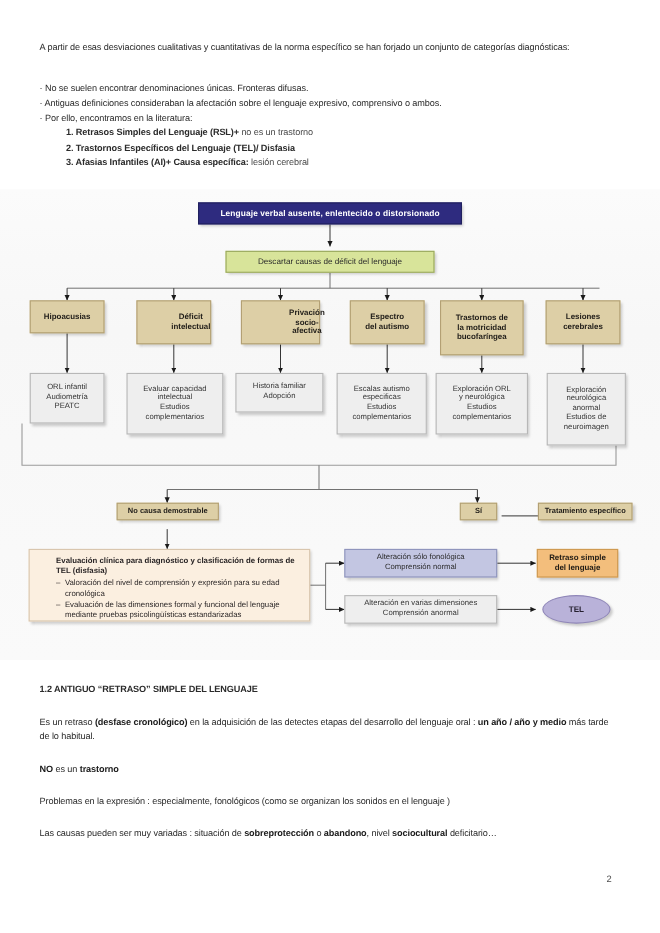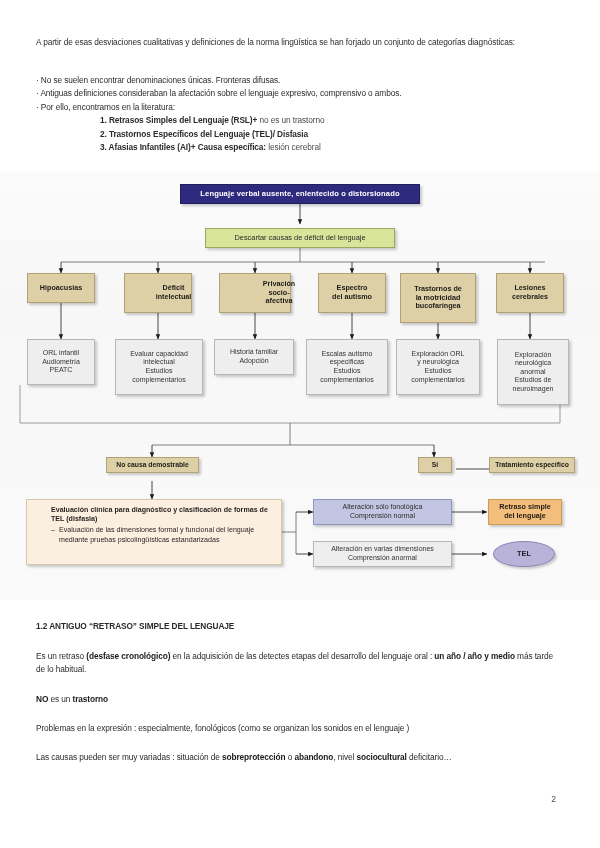--- a/index.html
+++ b/index.html
@@ -22,21 +22,21 @@
     left: 36px;
     width: 528px;
     font-size: 8.3px;
     line-height: 1.62;
     color: #2b2b2b;
     letter-spacing: -0.1px;
   }
   .para { margin: 0 0 0 0; }
   .bullet-line { white-space: nowrap; }
   .numbered {
-    margin-left: 64px;
+    margin-left: 24px;
     font-weight: bold;
   }
   .numbered .light { font-weight: normal; color: #4a4a4a; }
   b, strong { font-weight: bold; color: #1a1a1a; }
 
   
   #diagram {
     position: absolute;
     left: 0;
     top: 172px;
@@ -139,21 +139,21 @@
     right: 44px;
     top: 794px;
     font-size: 8.5px;
     color: #4d4d4d;
   }
 </style>
 </head>
 <body>
 
 <div class="doc-text" style="top:36px;">
-  <div class="para">A partir de esas desviaciones cualitativas y definiciones de la norma lingüística se han forjado un conjunto de categorías diagnósticas:</div>
+  <div class="para">A partir de esas desviaciones cualitativas y cuantitativas de la norma específico se han forjado un conjunto de categorías diagnósticas:</div>
 </div>
 
 <div class="doc-text" style="top:74px;">
   <div class="bullet-line">· No se suelen encontrar denominaciones únicas. Fronteras difusas.</div>
   <div class="bullet-line">· Antiguas definiciones consideraban la afectación sobre el lenguaje expresivo, comprensivo o ambos.</div>
   <div class="bullet-line">· Por ello, encontramos en la literatura:</div>
   <div class="numbered">
     <span>1. Retrasos Simples del Lenguaje (RSL)+</span><span class="light"> no es un trastorno</span>
   </div>
   <div class="numbered">
@@ -265,20 +265,21 @@
   <div class="node n-tan" style="left:418px; top:285px; width:34px; height:16px; font-size:6.8px;">
     <span>Sí</span>
   </div>
   <div class="node n-tan" style="left:489px; top:285px; width:86px; height:16px; font-size:6.8px;">
     <span>Tratamiento específico</span>
   </div>
 
   <div class="node n-cream" style="left:26px; top:327px; width:256px; height:66px;padding-left:24px;">
     <span class="hd">Evaluación clínica para diagnóstico y clasificación de formas de TEL (disfasia)</span>
     <ul>
+      <li>Valoración del nivel de comprensión y expresión para su edad cronológica</li>
       <li>Evaluación de las dimensiones formal y funcional del lenguaje mediante pruebas psicolingüísticas estandarizadas</li>
     </ul>
   </div>
 
   <div class="node n-lav" style="left:313px; top:327px; width:139px; height:26px; white-space:pre-line;">Alteración sólo fonológica
 Comprensión normal</div>
   <div class="node n-gray" style="left:313px; top:369px; width:139px; height:26px; white-space:pre-line;">Alteración en varias dimensiones
 Comprensión anormal</div>
 
   <div class="node n-orange" style="left:488px; top:327px; width:74px; height:26px; white-space:pre-line;">Retraso simple

